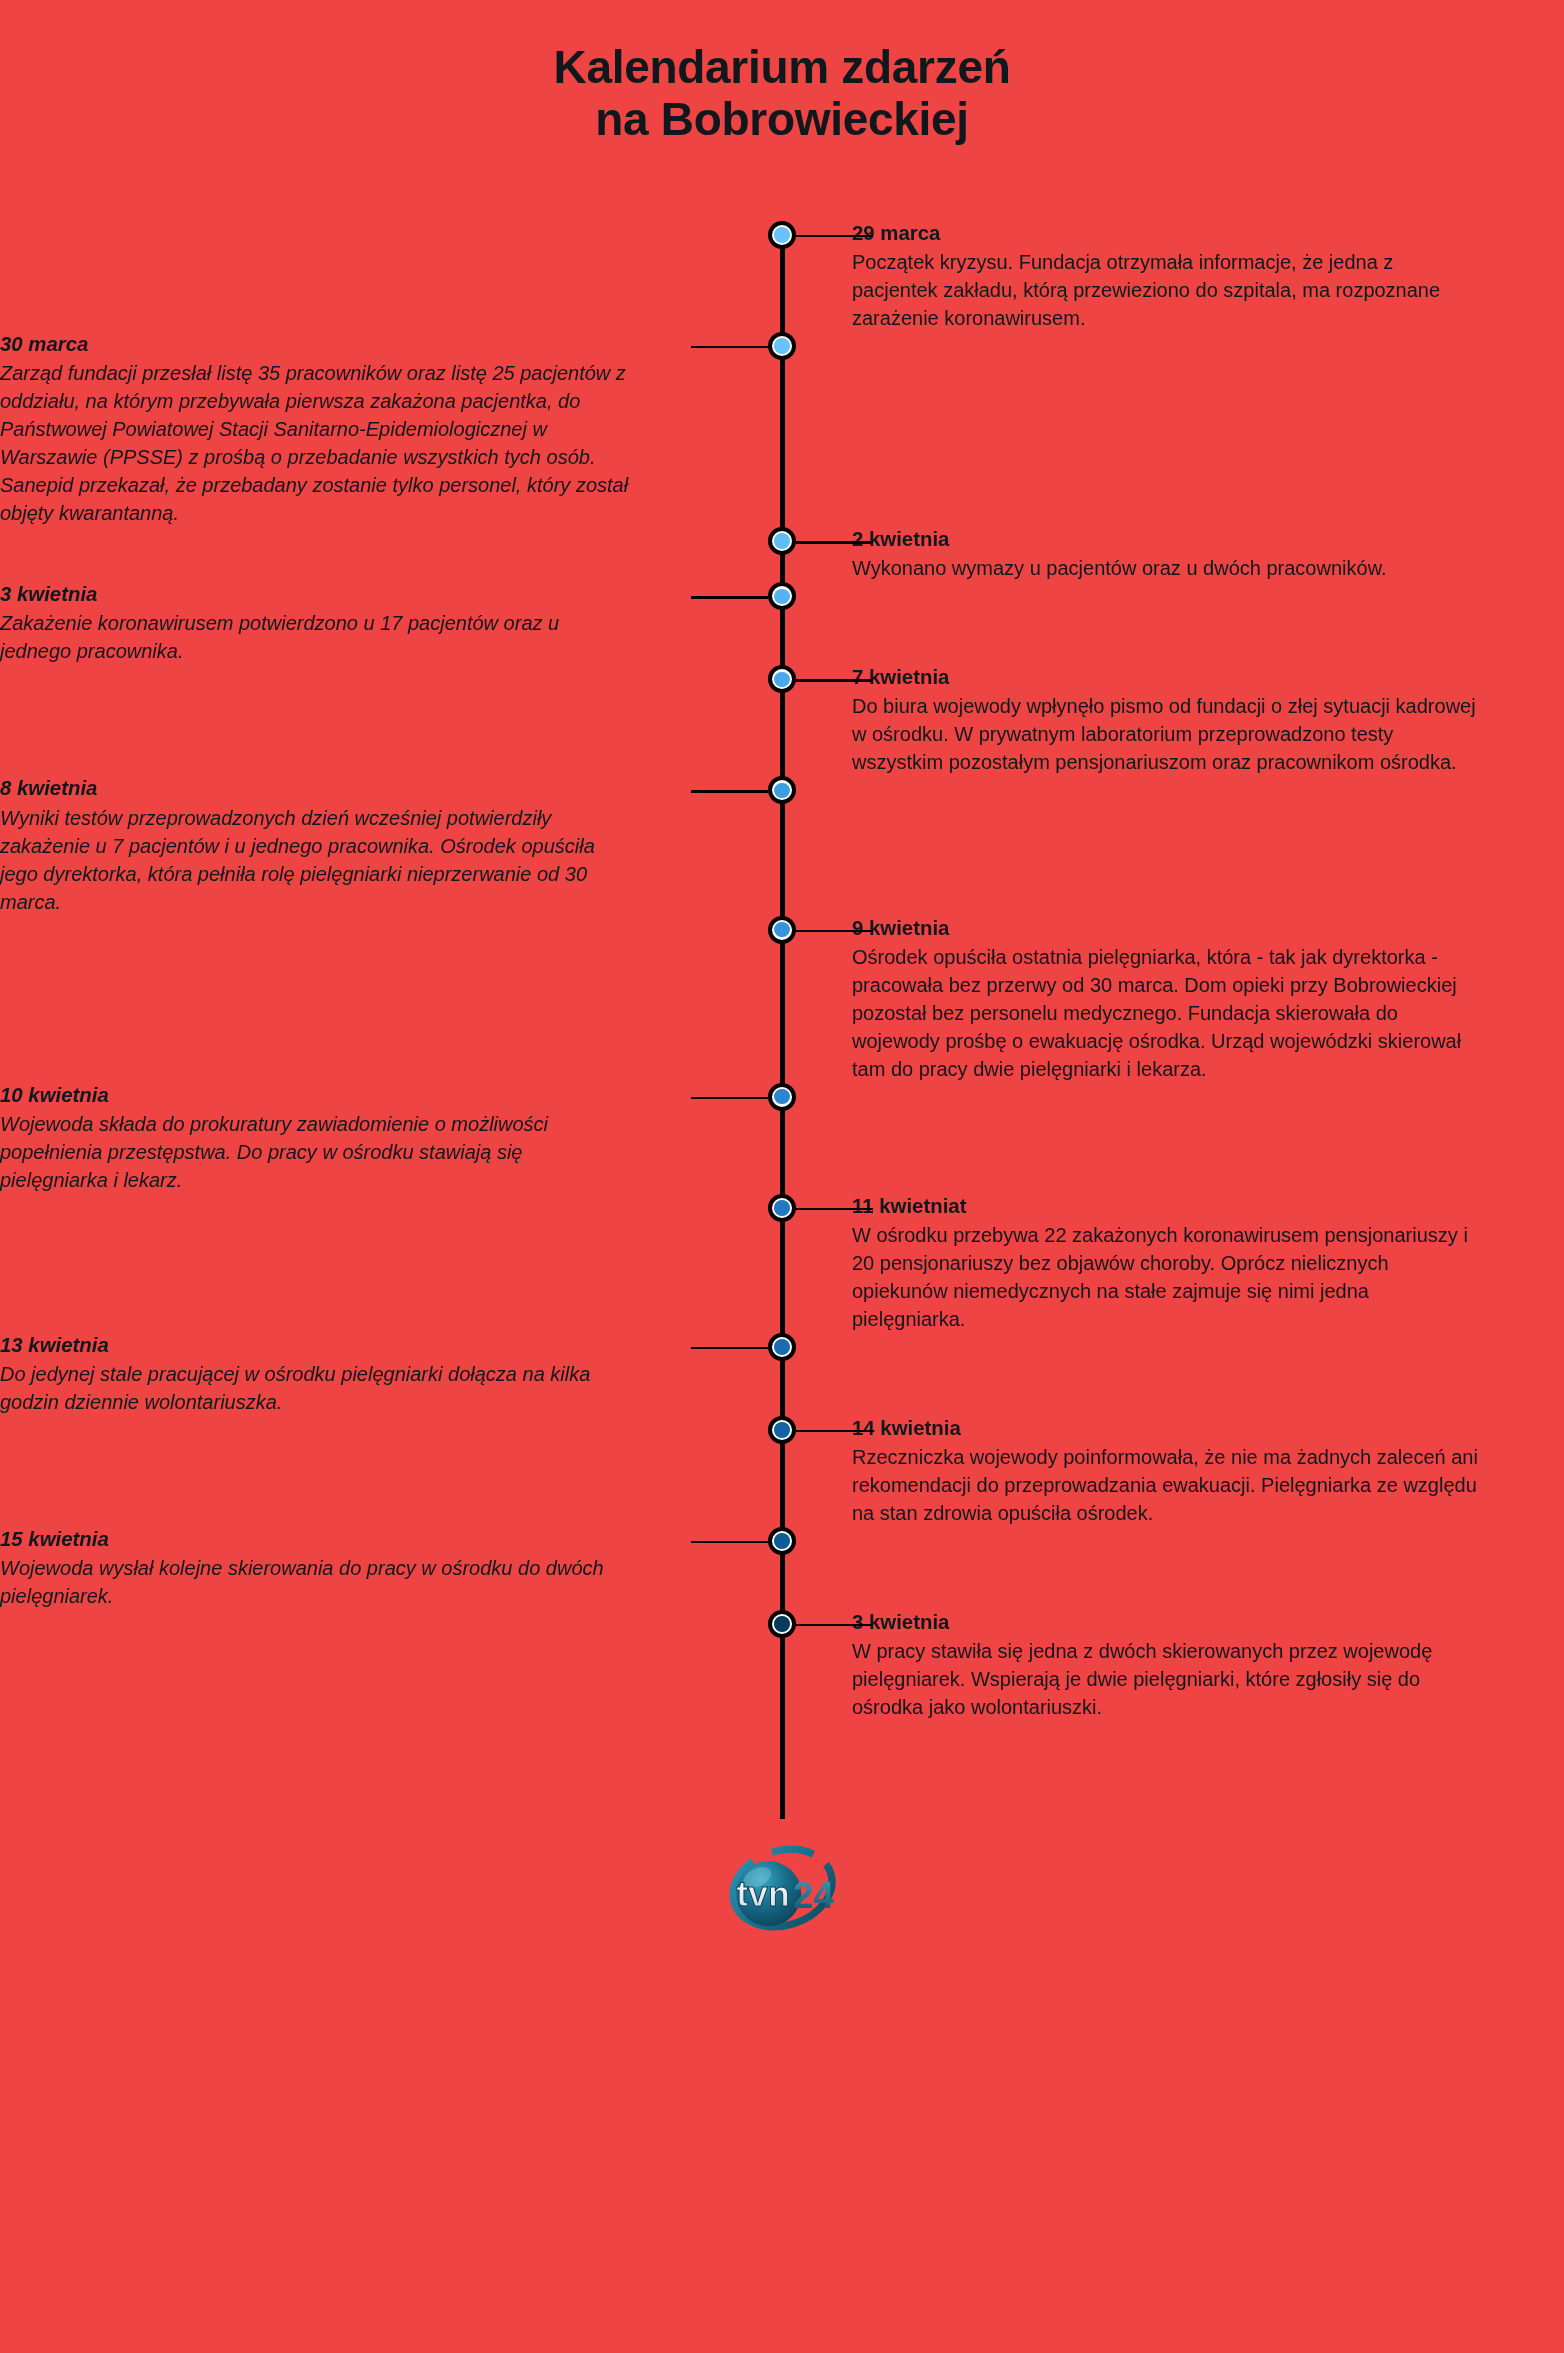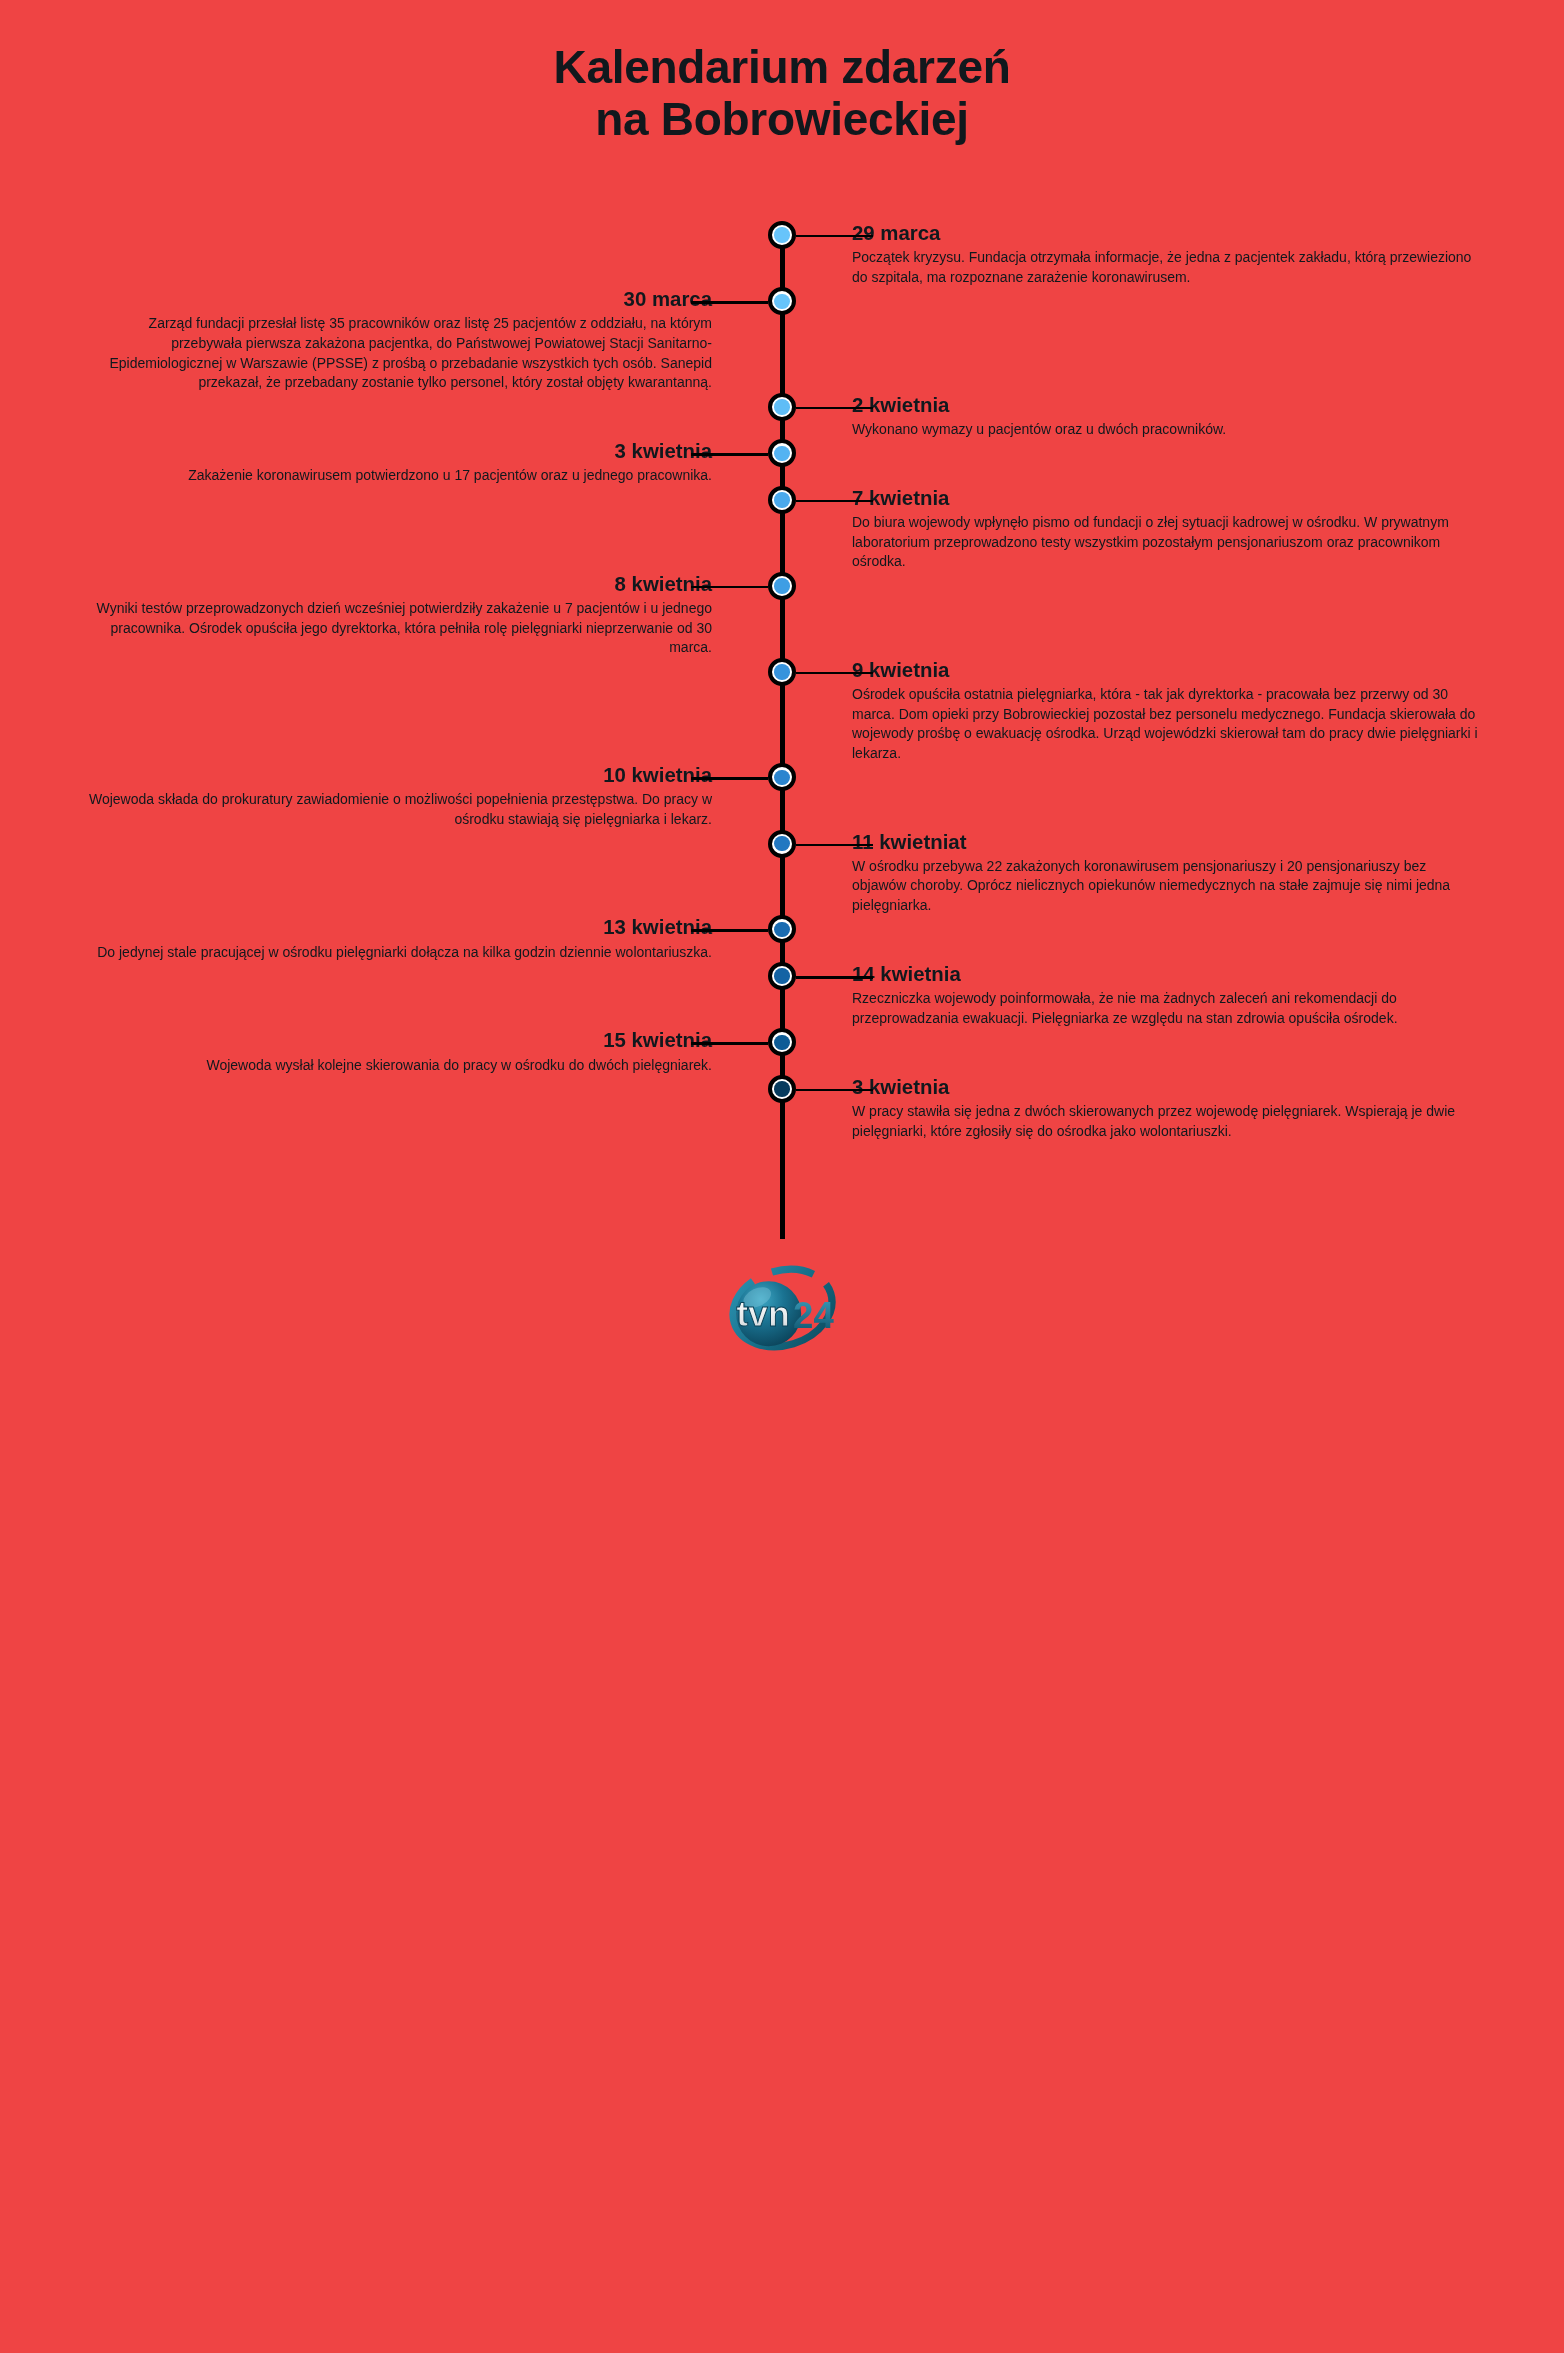--- a/index.html
+++ b/index.html
@@ -62,22 +62,22 @@
     width: 1264px;
     z-index: 2;
   }
 
   
   .side {
     width: 733px;
     flex: 0 0 733px;
   }
   .side.left {
-    text-align: right;
     padding-right: 0px;
+    font-style: italic;
   }
   .side.right {
     text-align: left;
     padding-left: 0px;
   }
   .side.empty { visibility: hidden; }
 
   
   .node-col {
     position: relative;
@@ -126,21 +126,21 @@
     max-width: 652px;
   }
   .entry .date {
     font-size: 20.4px;
     font-weight: 700;
     line-height: 1.25;
     color: #11181d;
     margin-bottom: 1.6px;
   }
   .entry .body {
-    font-size: 14px;
+    font-size: 20px;
     font-weight: 400;
     line-height: 1.40;
     color: #11181d;
   }
 
   .side.right .entry { padding-left: 21px; }
   .side.left  .entry { padding-right: 21px; }
 
   
   .logo-wrap {

